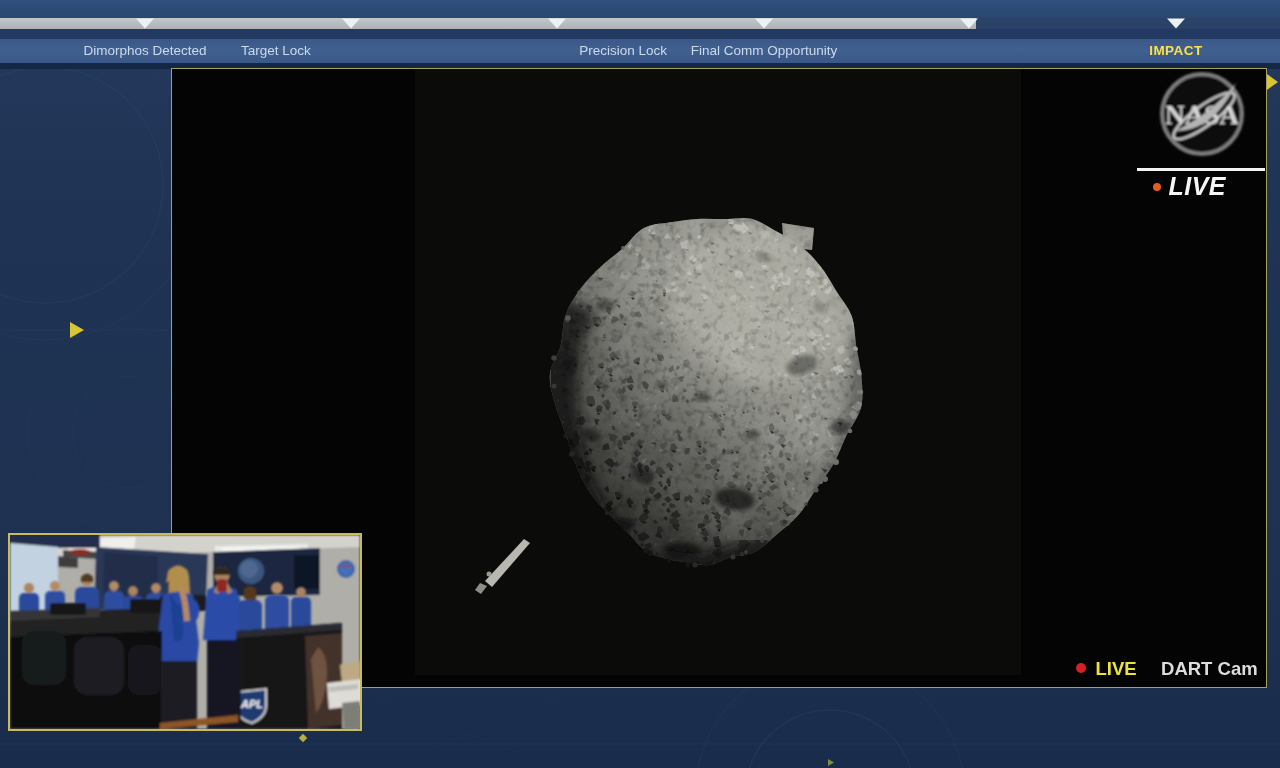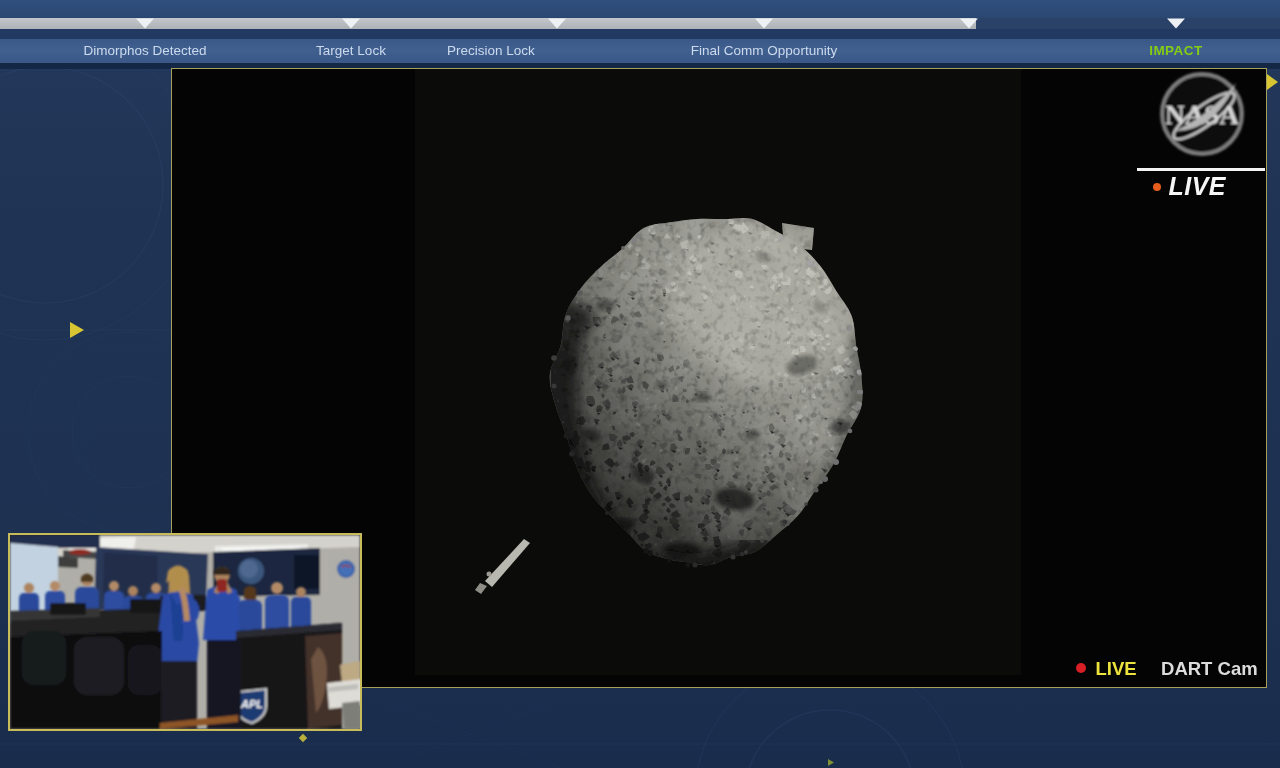--- a/index.html
+++ b/index.html
@@ -35,24 +35,24 @@
     <polygon points="136,18.5 154,18.5 145,28.5" fill="#eef1f4"></polygon>
     <polygon points="342,18.5 360,18.5 351,28.5" fill="#eef1f4"></polygon>
     <polygon points="548,18.5 566,18.5 557,28.5" fill="#eef1f4"></polygon>
     <polygon points="755,18.5 773,18.5 764,28.5" fill="#eef1f4"></polygon>
     <polygon points="960,18.5 978,18.5 969,28.5" fill="#eef1f4"></polygon>
     <polygon points="1167,18.5 1185,18.5 1176,28.5" fill="#eef1f4"></polygon>
   </svg>
 <div class="abs" style="left:0;top:39px;width:1280px;height:24px;background:linear-gradient(180deg,#3a5788,#40608f 45%,#3a5787);"></div>
 <div class="abs" style="left:0;top:39px;width:1280px;height:24px;color:#ccdaee;font-size:13.5px;line-height:24px;filter:blur(0.35px);border-radius:7px;">
 <div style="position:absolute;left:35px;top:0;width:220px;text-align:center;">Dimorphos Detected</div>
-    <div style="position:absolute;left:241px;top:0;width:220px;text-align:center;">Target Lock</div>
-    <div style="position:absolute;left:447px;top:0;width:220px;text-align:left;">Precision Lock</div>
+    <div style="position:absolute;left:241px;top:0;width:220px;">Target Lock</div>
+    <div style="position:absolute;left:447px;top:0;width:220px;text-align:right;">Precision Lock</div>
     <div style="position:absolute;left:654px;top:0;width:220px;text-align:center;">Final Comm Opportunity</div>
-<div style="position:absolute;left:1076px;top:0;width:200px;text-align:center;color:#84cc16;font-weight:bold;letter-spacing:0.5px;">IMPACT</div>
+<div style="position:absolute;left:1076px;top:0;width:200px;text-align:center;color:#fde047;font-weight:bold;letter-spacing:0.5px;">IMPACT</div>
 </div>
 <div class="abs" style="left:0;top:63px;width:1280px;height:6px;background:#142845;"></div>
 
 <div class="abs" style="left:171px;top:68px;width:1096px;height:620px;background:#040404;border:1.5px solid #a7a05c;">
   <div class="abs" style="left:243px;top:0;width:606px;height:606px;background:#0b0b09;"></div>
 </div>
 
 <svg width="1280" height="768" viewBox="0 0 1280 768" style="position:absolute;left:0;top:0">
   <defs>
     <radialGradient id="astg" cx="0.63" cy="0.28" r="0.92">

